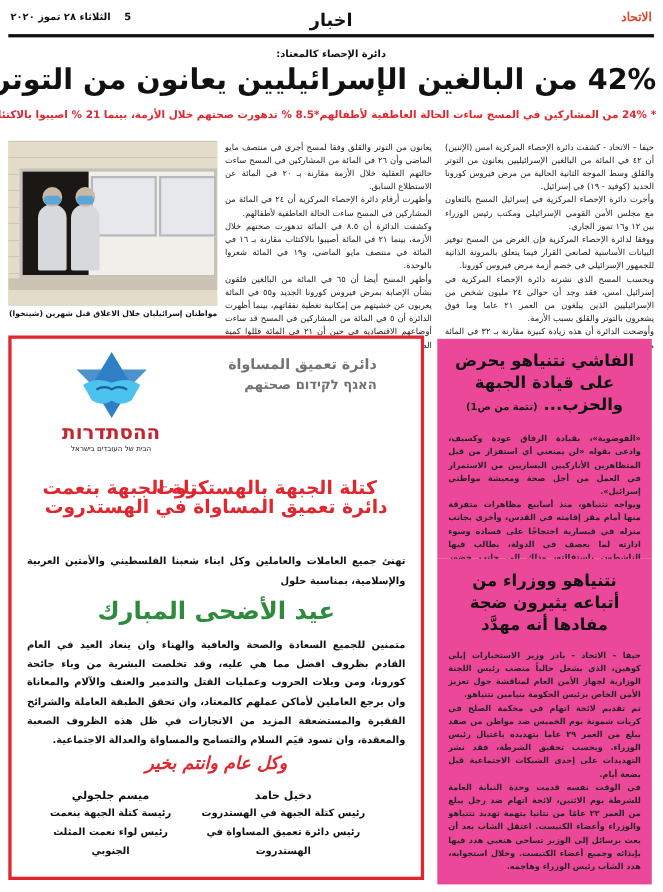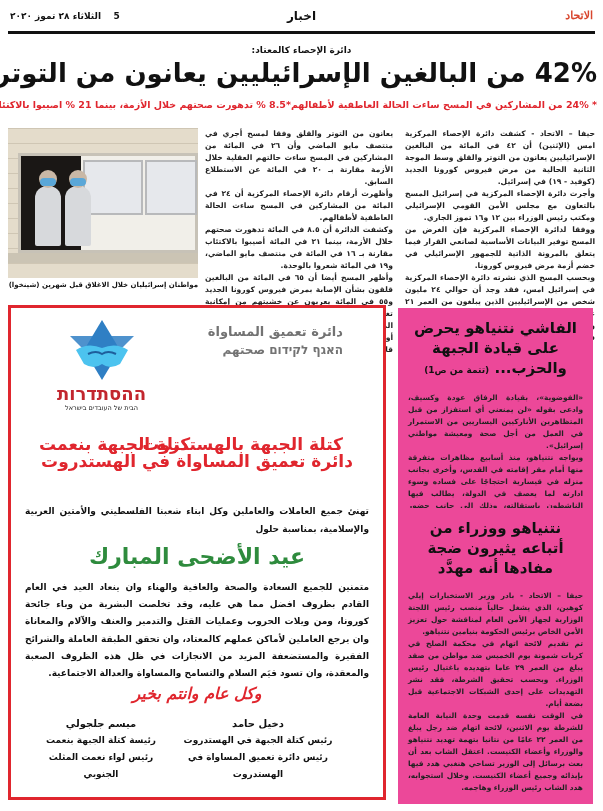--- a/index.html
+++ b/index.html
@@ -1,29 +1,29 @@
 <!DOCTYPE html>
 <html><head>
 <meta charset="utf-8">
 <style>
   * { box-sizing: border-box; margin: 0; padding: 0; }
   html, body { width: 603px; height: 811px; background: #ffffff; overflow: hidden; }
   body { position: relative; font-family: "DejaVu Sans", sans-serif; color: #111; direction: rtl; }
 
   .masthead { position: absolute; top: 0; left: 0; width: 603px; height: 40px; }
   .masthead .logo { position: absolute; right: 10px; top: 9px; font-size: 11px; color: #d8462e; font-family: "DejaVu Serif", serif; font-weight: bold; letter-spacing: -0.5px; }
-  .masthead .section { position: absolute; left: 0; right: 0; top: 9px; text-align: center; font-size: 12px; font-weight: bold; }
+  .masthead .section { position: absolute; left: 0; right: 0; top: 9px; text-align: center; font-size: 16px; font-weight: bold; }
   .masthead .date { position: absolute; left: 10px; top: 11px; font-size: 9px; font-weight: bold; direction: rtl; }
   .masthead .rule { position: absolute; left: 8px; right: 8px; top: 31px; height: 3px; background: #111; }
 
   .kicker { position: absolute; top: 45px; left: 0; right: 0; text-align: center; font-size: 9px; font-weight: bold; }
   .headline { position: absolute; top: 56px; left: 6px; right: 6px; text-align: center; font-size: 26px; font-weight: bold; letter-spacing: -1px; line-height: 34px; white-space: nowrap; font-family: "DejaVu Sans", sans-serif; }
   .subhead { position: absolute; top: 99px; left: 6px; right: 6px; text-align: center; font-size: 9.5px; font-weight: bold; color: #e0262e; white-space: nowrap; }
 
-  .col { position: absolute; font-size: 7.6px; line-height: 12px; text-align: justify; font-weight: bold; color: #222; }
+  .col { position: absolute; font-size: 7.6px; line-height: 12px; text-align: justify; font-weight: normal; color: #222; }
   .col p { margin: 0; }
   .col-right { top: 128px; right: 8px; width: 190px; }
   .col-mid { top: 128px; right: 210px; width: 188px; }
 
   .photo { position: absolute; top: 128px; left: 8px; width: 190px; height: 150px; background: #d9d2c4; overflow: hidden; border: 0; }
   .photo .wall { position: absolute; inset: 0; background: repeating-linear-gradient(0deg, #e4dccb 0 14px, #cfc6b4 14px 15px); }
   .photo .frame { position: absolute; top: 25px; left: 10px; right: 0; height: 100px; background: #f1efe9; border: 3px solid #c7c2b7; }
   .photo .frame .dark { position: absolute; left: 0; top: 0; width: 60px; height: 100%; background: #1a1715; }
   .photo .frame .pane { position: absolute; top: 4px; height: 55px; background: #e6e8ec; border: 2px solid #b8b9bb; }
   .photo .frame .p1 { left: 62px; width: 60px; }

